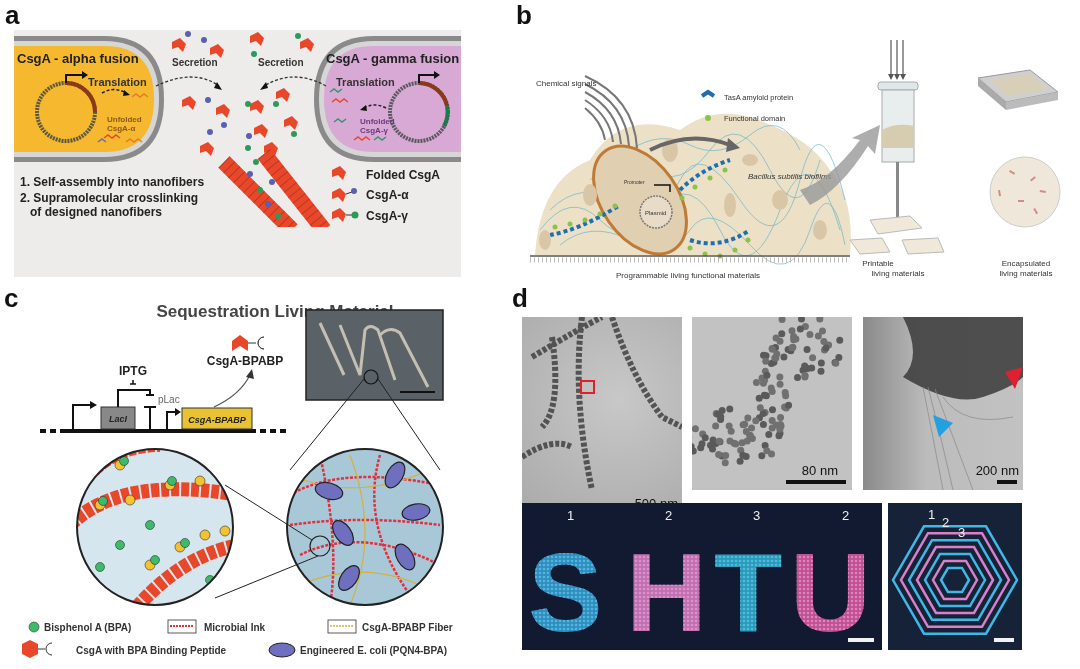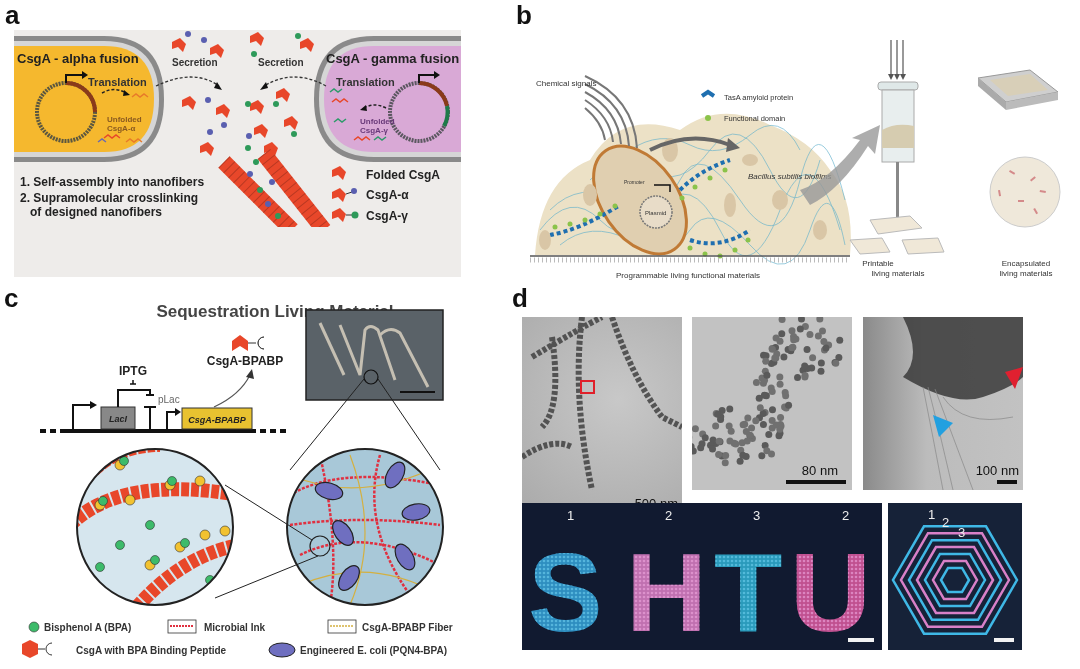--- a/index.html
+++ b/index.html
@@ -536,21 +536,21 @@
     <path d="M40,0 Q60,40 40,60 Q90,90 120,80 Q150,70 160,60 L160,0 Z" fill="#3a3a3a" opacity="0.85"></path>
     <g stroke="#888" stroke-width="0.7" fill="none">
         <path d="M60,70 Q70,120 80,173"></path>
         <path d="M65,70 Q78,120 90,173"></path>
         <path d="M72,72 Q90,120 110,173"></path>
         <path d="M80,80 Q100,110 150,100"></path>
       </g>
     <polygon points="142,55 160,50 152,72" fill="#e02030"></polygon>
     <polygon points="70,98 90,106 76,120" fill="#22a0e0"></polygon>
   </svg>
-  <div class="scale" style="right:4px;bottom:12px;">100 nm</div>
+  <div class="scale" style="right:4px;bottom:12px;">200 nm</div>
   <div class="sbar" style="right:6px;bottom:6px;width:20px;"></div>
 </div>
 
 <div class="tem" style="left:522px;top:503px;width:360px;height:147px;background:#111a30;">
   <svg width="360" height="147">
     <defs>
       <pattern id="dotsC" width="4" height="4" patternUnits="userSpaceOnUse">
           <circle cx="2" cy="2" r="1.3" fill="#6fd0f0"></circle>
         </pattern>
       <pattern id="dotsP" width="4" height="4" patternUnits="userSpaceOnUse">

